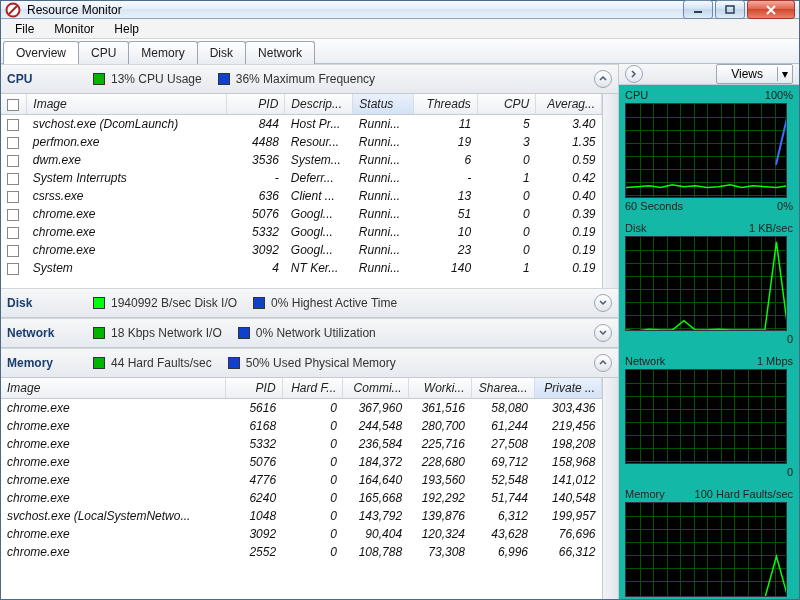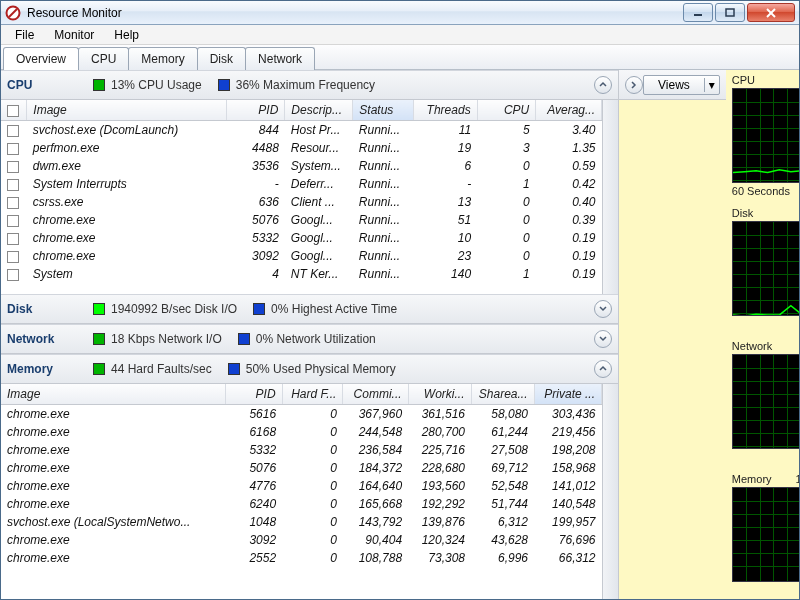--- a/index.html
+++ b/index.html
@@ -1,36 +1,36 @@
 <!DOCTYPE html>
 <html><head>
 <meta charset="utf-8">
 <style>
   * { box-sizing: border-box; }
   html, body { margin:0; padding:0; font-family: "Segoe UI", Tahoma, sans-serif; font-size:12px; color:#000; background:#fff; }
   .window { width:800px; height:600px; border:1px solid #4a6a8a; position:relative; background:#fff; display:flex; flex-direction:column; }
   
-  .titlebar { height:24px; background:linear-gradient(to bottom,#f8fbfe 0%,#e6eef8 45%,#d7e4f2 46%,#e9f1fb 100%); border-bottom:1px solid #8aa3bd; display:flex; align-items:center; padding:0 4px; }
+  .titlebar { height:18px; background:linear-gradient(to bottom,#f8fbfe 0%,#e6eef8 45%,#d7e4f2 46%,#e9f1fb 100%); border-bottom:1px solid #8aa3bd; display:flex; align-items:center; padding:0 4px; }
   .titlebar .app-icon { width:16px; height:16px; margin-right:6px; position:relative; }
   .titlebar .app-icon svg { width:16px; height:16px; }
   .titlebar .title { flex:1; font-size:12px; color:#000; }
   .win-btns { display:flex; }
   .win-btn { width:30px; height:19px; margin-left:2px; border:1px solid #6b8aab; border-radius:3px; background:linear-gradient(to bottom,#f6fafe,#d4e3f3 45%,#c1d5ea 46%,#e0ecf8); display:flex; align-items:center; justify-content:center; color:#2b3d53; font-size:11px; }
   .win-close { width:48px; background:linear-gradient(to bottom,#f6a9a0,#e06850 45%,#cf452b 46%,#e9816b); border-color:#a8362a; color:#fff; }
   
   .menubar { height:20px; background:#f4f4f4; border-bottom:1px solid #d6d6d6; display:flex; align-items:center; padding:0 6px; gap:4px; }
   .menubar span { padding:2px 8px; border-radius:2px; }
   
   .tabstrip { height:25px; background:linear-gradient(to bottom,#fdfdfe,#ebeef3); border-bottom:1px solid #b7bfc9; display:flex; align-items:flex-end; padding-left:2px; gap:0; }
   .tab { padding:4px 12px 4px 12px; border:1px solid #9aa6b5; border-bottom:none; background:linear-gradient(to bottom,#fdfefe,#e9edf3); margin-right:-1px; border-radius:3px 3px 0 0; font-size:12px; position:relative; top:1px; color:#222; }
   .tab.active { background:#fff; z-index:2; }
   
   .content { flex:1; display:flex; overflow:hidden; background:#fff; }
   .left-pane { flex:1; display:flex; flex-direction:column; overflow:hidden; border-right:1px solid #c5c9d0; }
-  .right-pane { width:180px; display:flex; flex-direction:row; background:#fef9c3; }
+  .right-pane { width:180px; display:flex; flex-direction:column; background:#14b8a6; }
   
   .section-header { height:30px; background:linear-gradient(to bottom,#f6f7f9 0%,#e6e9ee 100%); border-top:1px solid #d2d6dd; border-bottom:1px solid #c5c9d0; display:flex; align-items:center; padding:0 6px; font-size:12px; }
   .section-header .sec-title { font-weight:bold; color:#1a3e6e; margin-right:24px; min-width:62px; }
   .section-header .stat { display:flex; align-items:center; margin-right:16px; color:#333; }
   .swatch { width:12px; height:12px; margin-right:6px; border:1px solid #333; }
   .sw-green { background:#00b400; } .sw-blue { background:#1040d0; } .sw-lime { background:#00ff00; }
   .expand-btn { width:18px; height:18px; border:1px solid #9aa6b5; border-radius:50%; background:linear-gradient(to bottom,#fff,#e1e6ec); margin-left:auto; display:flex; align-items:center; justify-content:center; font-size:9px; color:#4a5a70; }
   
   .table-wrap { overflow:hidden; position:relative; }
   table { width:100%; border-collapse:collapse; table-layout:fixed; }

